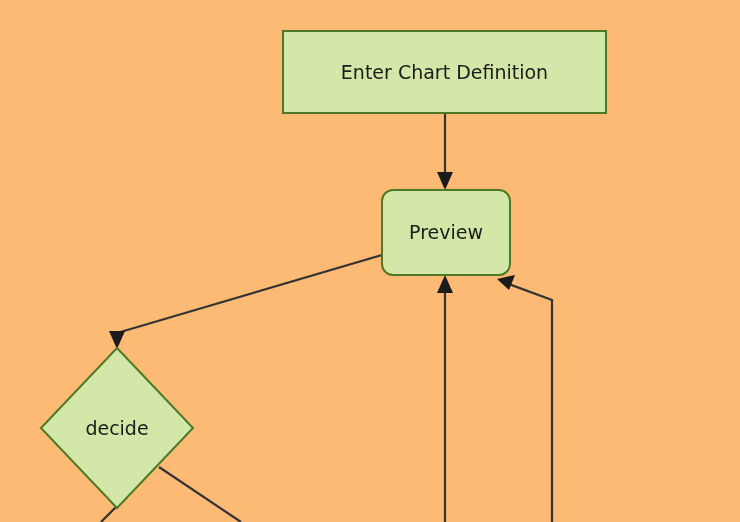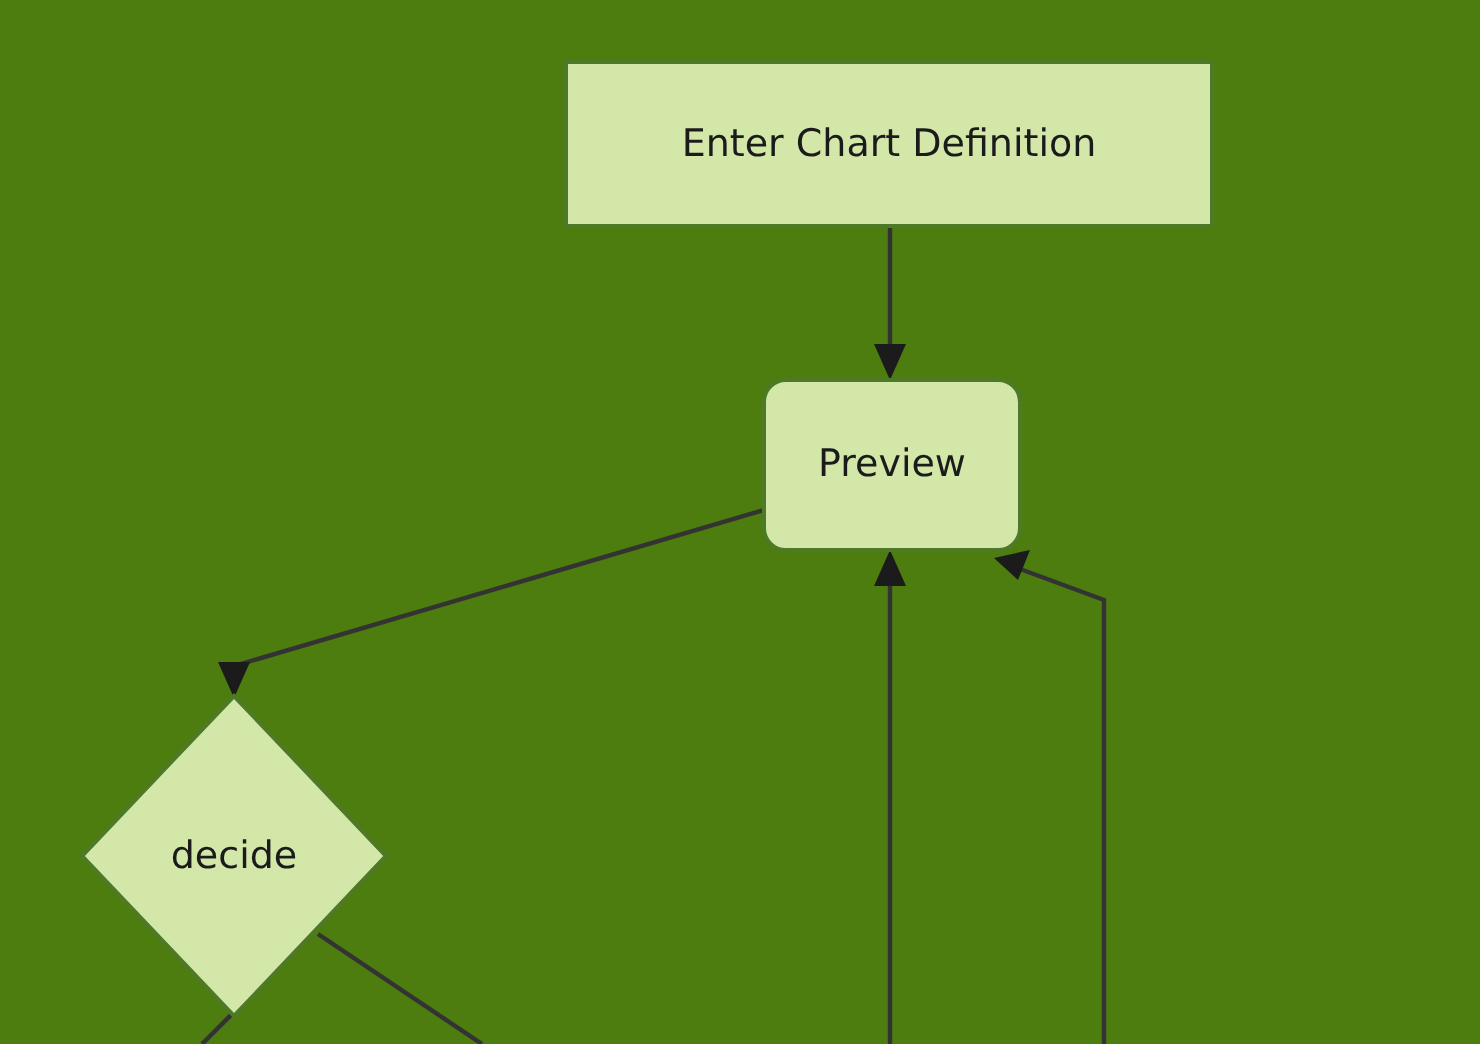--- a/index.html
+++ b/index.html
@@ -11,21 +11,21 @@
   body {
     width: 740px;
     height: 522px;
     overflow: hidden;
     font-family: "DejaVu Sans", sans-serif;
   }
   #diagram-root {
     position: relative;
     width: 740px;
     height: 522px;
-    background: #4d7c0f;
+    background: #fdba74;
   }
   #flow-svg {
     position: absolute;
     top: 0;
     left: 0;
     width: 740px;
     height: 522px;
     display: block;
   }
   .node-shape {

